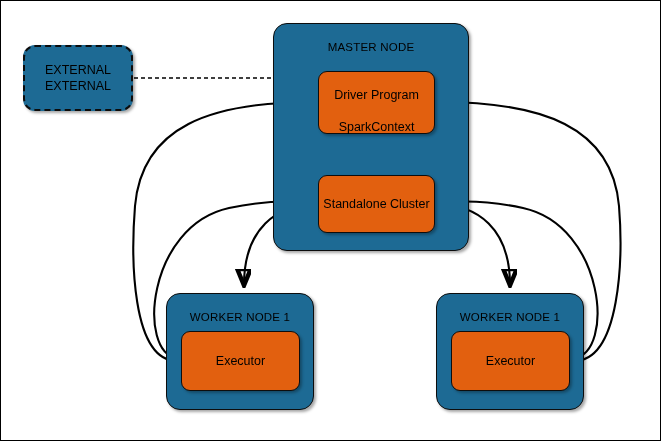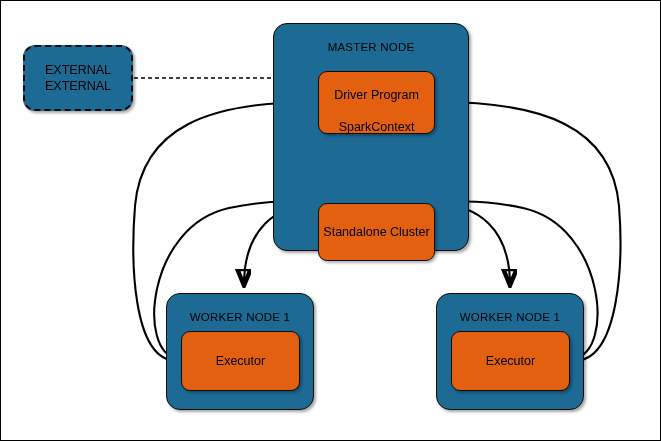--- a/index.html
+++ b/index.html
@@ -130,21 +130,21 @@
     <div class="node-title" style="top:16px;">MASTER NODE</div>
   </div>
 
   <div class="box" style="left:317px;top:70px;width:117px;height:63px;">
     <div class="box-label">
       <span>Driver Program</span><br>
       <span>SparkContext</span>
     </div>
   </div>
 
-  <div class="box" style="left:317px;top:174px;width:117px;height:58px;margin-top:28px;">
+  <div class="box" style="left:317px;top:174px;width:117px;height:58px;">
     <div class="box-label">
       <span>Standalone Cluster</span><br>
     </div>
   </div>
 
   <div class="node" style="left:165px;top:292px;width:148px;height:117px;">
     <div class="node-title" style="top:16px;">WORKER NODE 1</div>
   </div>
 
   <div class="box" style="left:180px;top:330px;width:119px;height:60px;">

